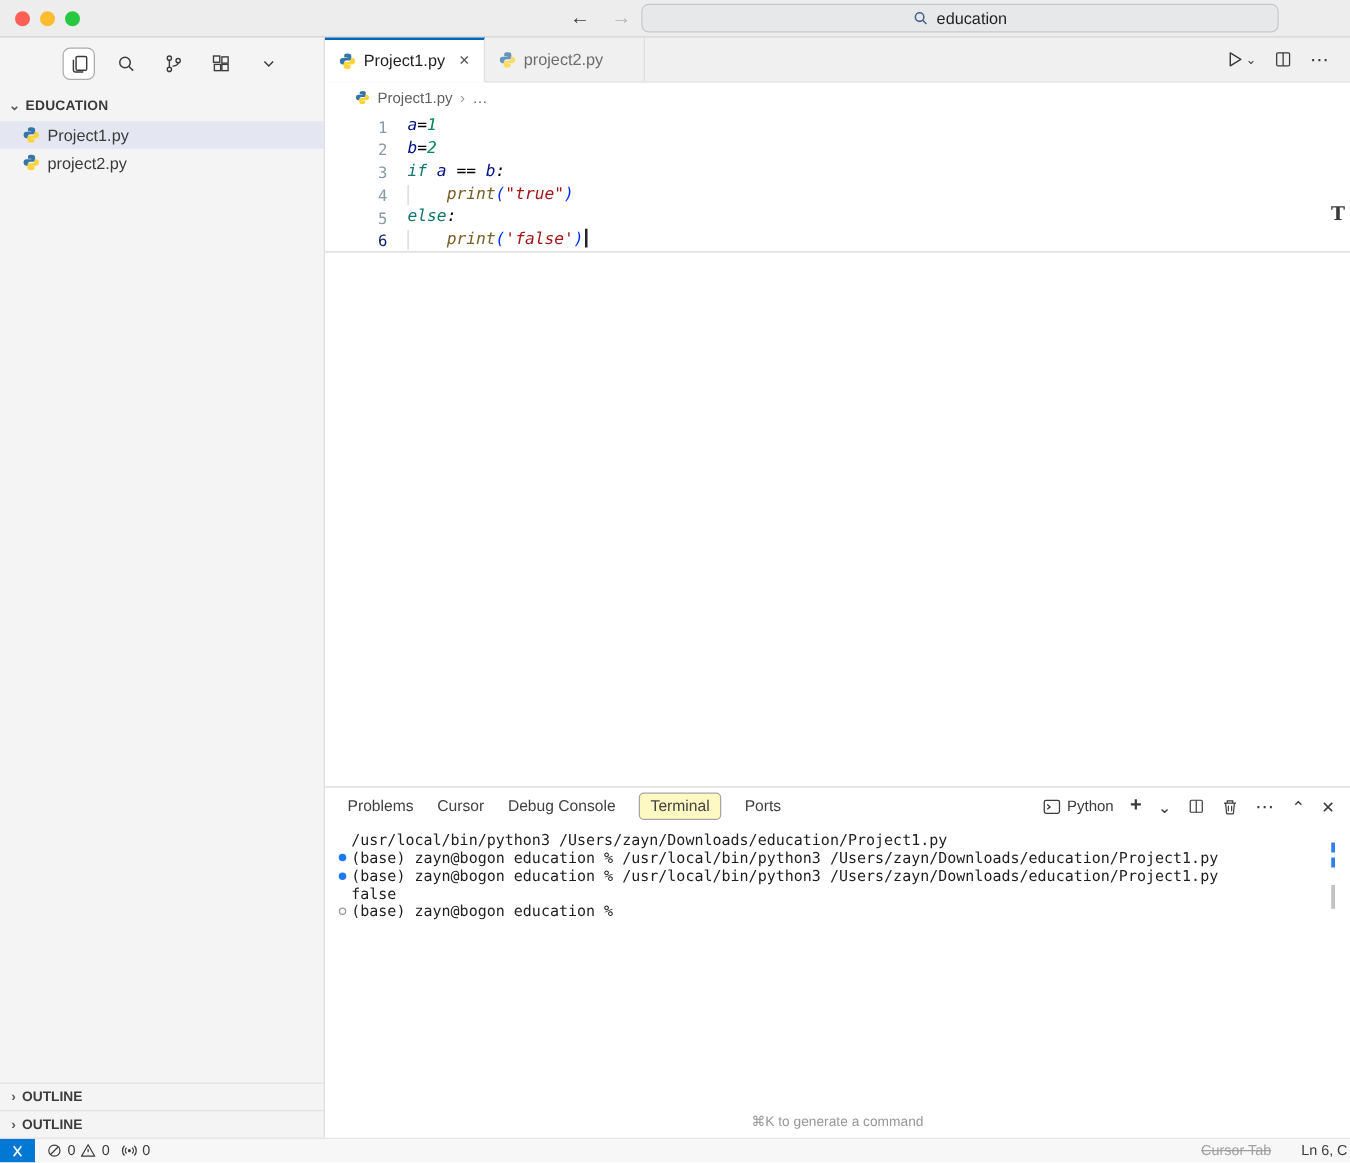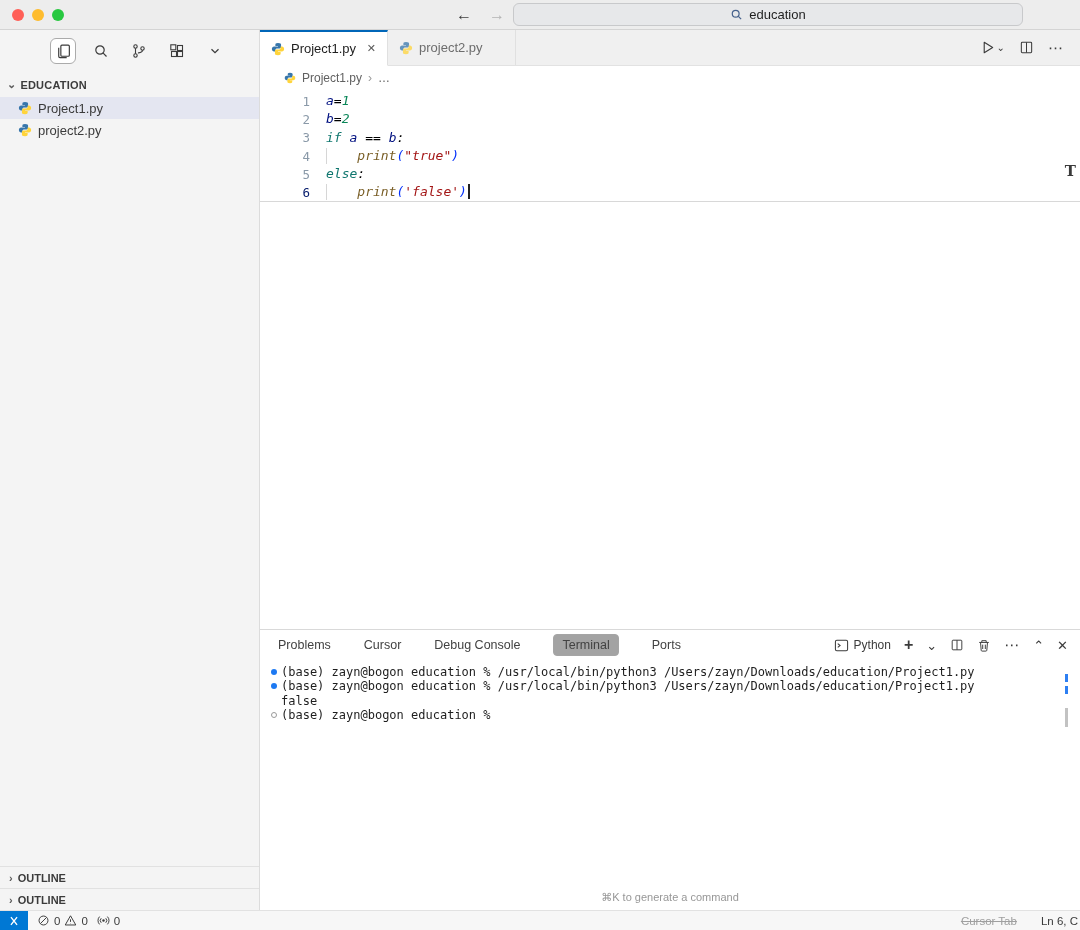--- a/index.html
+++ b/index.html
@@ -52,22 +52,22 @@
   .line-text { margin-left:16px; position:relative; white-space:pre; line-height:18.3px;font-style:italic; }
   .indent-guide { position:absolute; left:0; top:1px; bottom:1px; border-left:1px solid #d6d6d6; }
   .tk-kw { color:#0f766e; } .tk-var { color:#001080; } .tk-num { color:#098658; }
   .tk-fn { color:#795e26; } .tk-str { color:#a31515; } .tk-pln { color:#000; } .tk-br { color:#0431fa; }
   .cursor { display:inline-block; width:2px; height:15px; background:#222; margin-left:1px; vertical-align:-3px; }
   .overview-mark { position:absolute; right:4px; top:72px; font-family:"DejaVu Serif",serif; font-weight:bold; font-size:15px; color:#3a3a3a; }
 
   
   .panel { height:281px; flex:none; border-top:1px solid #d9d9d9; display:flex; flex-direction:column; position:relative; background:#fff; }
   .panel-header { height:30px; flex:none; display:flex; align-items:center; padding:0 12px 0 18px; }
-  .panel-tabs { display:flex; align-items:center; gap:33px; font-size:12.5px; color:#424242; }
-  .panel-tab.active { border:1px solid #a5a5a5; background:#a3a3a3; border-radius:4px; padding:3px 8px; }
+  .panel-tabs { display:flex; align-items:center; gap:19px; font-size:12.5px; color:#424242; }
+  .panel-tab.active { border:1px solid #a5a5a5; background:#fef9c3; border-radius:4px; padding:3px 8px; }
   .panel-actions { margin-left:auto; display:flex; align-items:center; gap:13px; color:#3b3b3b; }
   .shell-label { display:flex; align-items:center; gap:5px; font-size:12px; color:#3b3b3b;text-align:center; }
   .pa-glyph { font-size:13px; color:#3b3b3b; }
   .plus-glyph { font-size:16px; font-weight:bold; }
 
   .terminal { flex:1; min-height:0; position:relative; padding:5px 0 0 6px; font-family:"DejaVu Sans Mono",monospace; font-size:12px; color:#1e1e1e; }
   .term-line { display:flex; align-items:center; height:14.3px; }
   .term-dot { width:15px; flex:none; display:flex; align-items:center; justify-content:center; }
   .dot-filled { width:6px; height:6px; border-radius:50%; background:#1d79f2; }
   .dot-hollow { width:6px; height:6px; border-radius:50%; border:1px solid #9a9a9a; background:#fff; }
@@ -304,20 +304,24 @@
             </span>
             <span class="more-glyph">⋯</span>
             <span class="pa-glyph">⌃</span>
             <span class="pa-glyph">✕</span>
           </div>
         </div>
 
         <div class="terminal">
           <div>
               <div class="term-line">
+                <span class="term-dot"></span>
+                <span class="term-text">/usr/local/bin/python3 /Users/zayn/Downloads/education/Project1.py</span>
+              </div>
+              <div class="term-line">
                 <span class="term-dot">
                   <span class="dot-filled"></span>
                 </span>
                 <span class="term-text">(base) zayn@bogon education % /usr/local/bin/python3 /Users/zayn/Downloads/education/Project1.py</span>
               </div>
               <div class="term-line">
                 <span class="term-dot">
                   <span class="dot-filled"></span>
                 </span>
                 <span class="term-text">(base) zayn@bogon education % /usr/local/bin/python3 /Users/zayn/Downloads/education/Project1.py</span>

